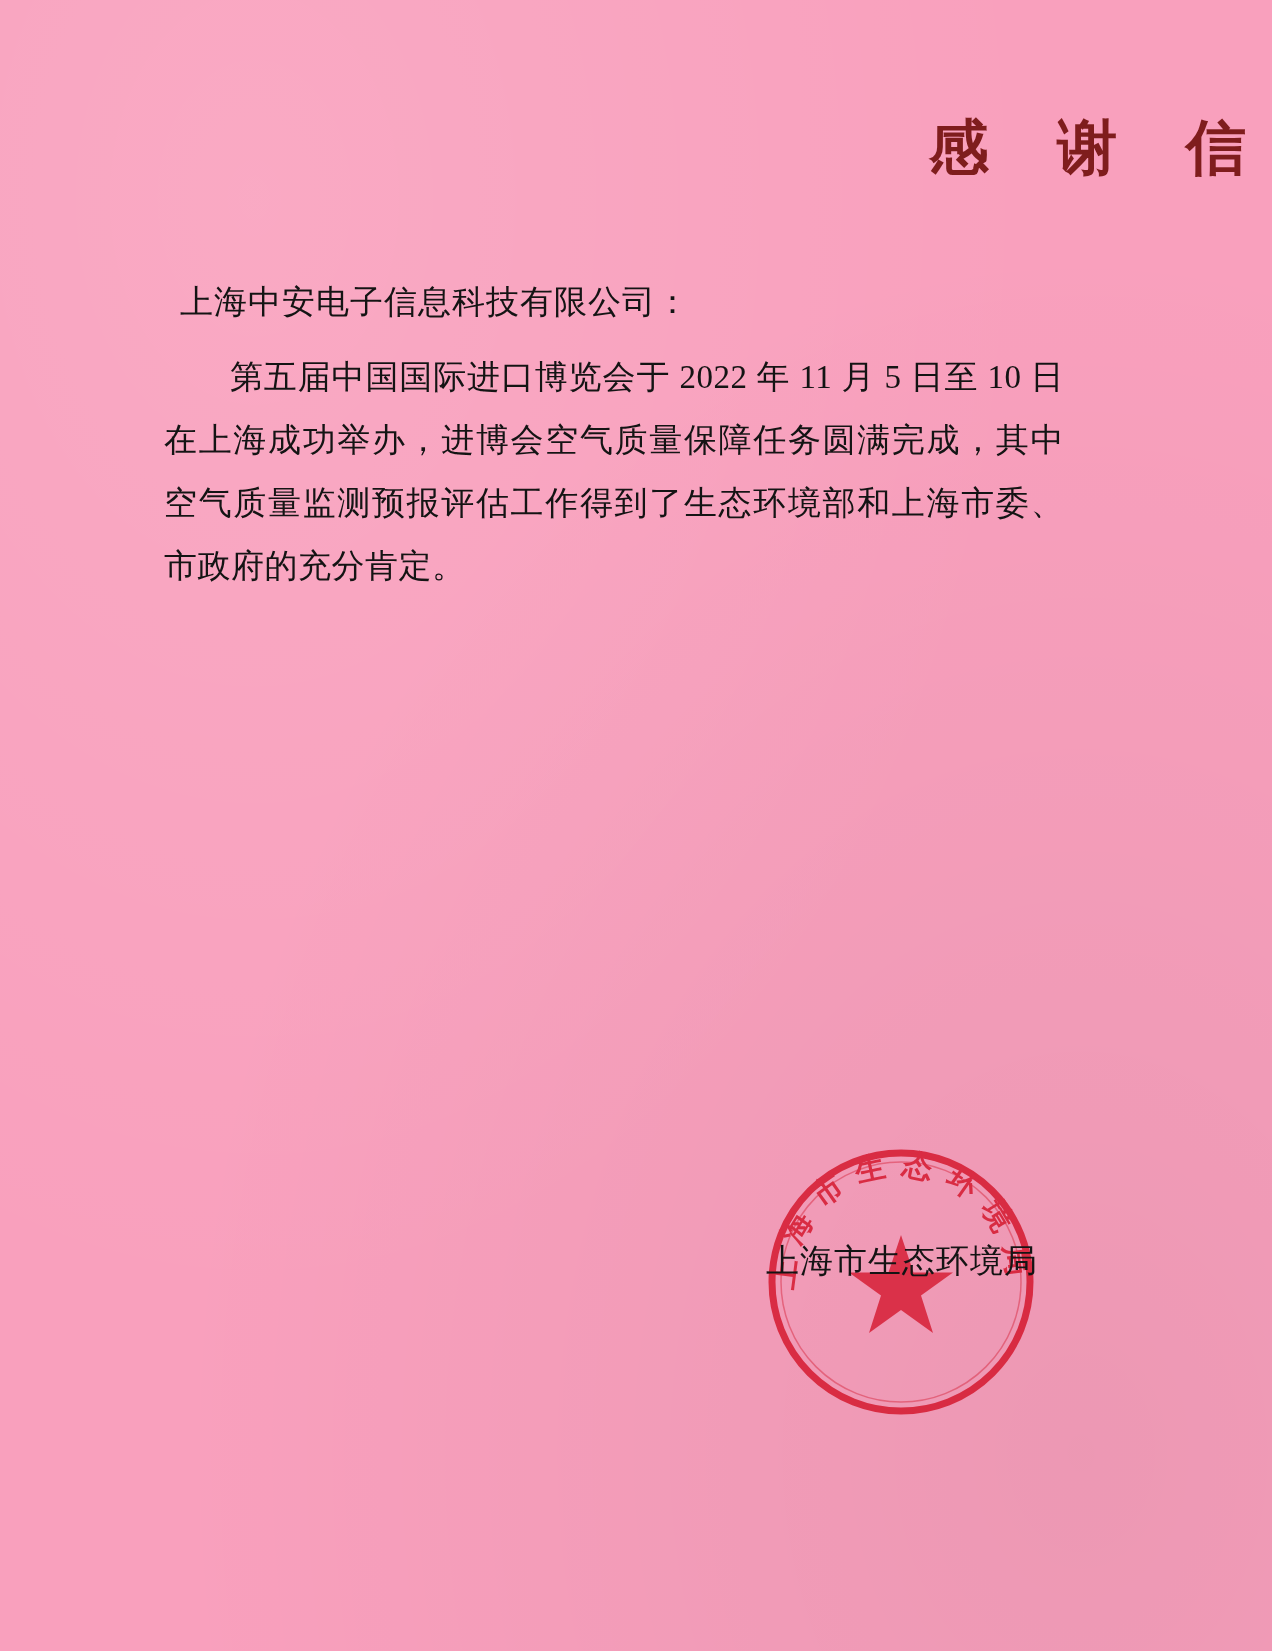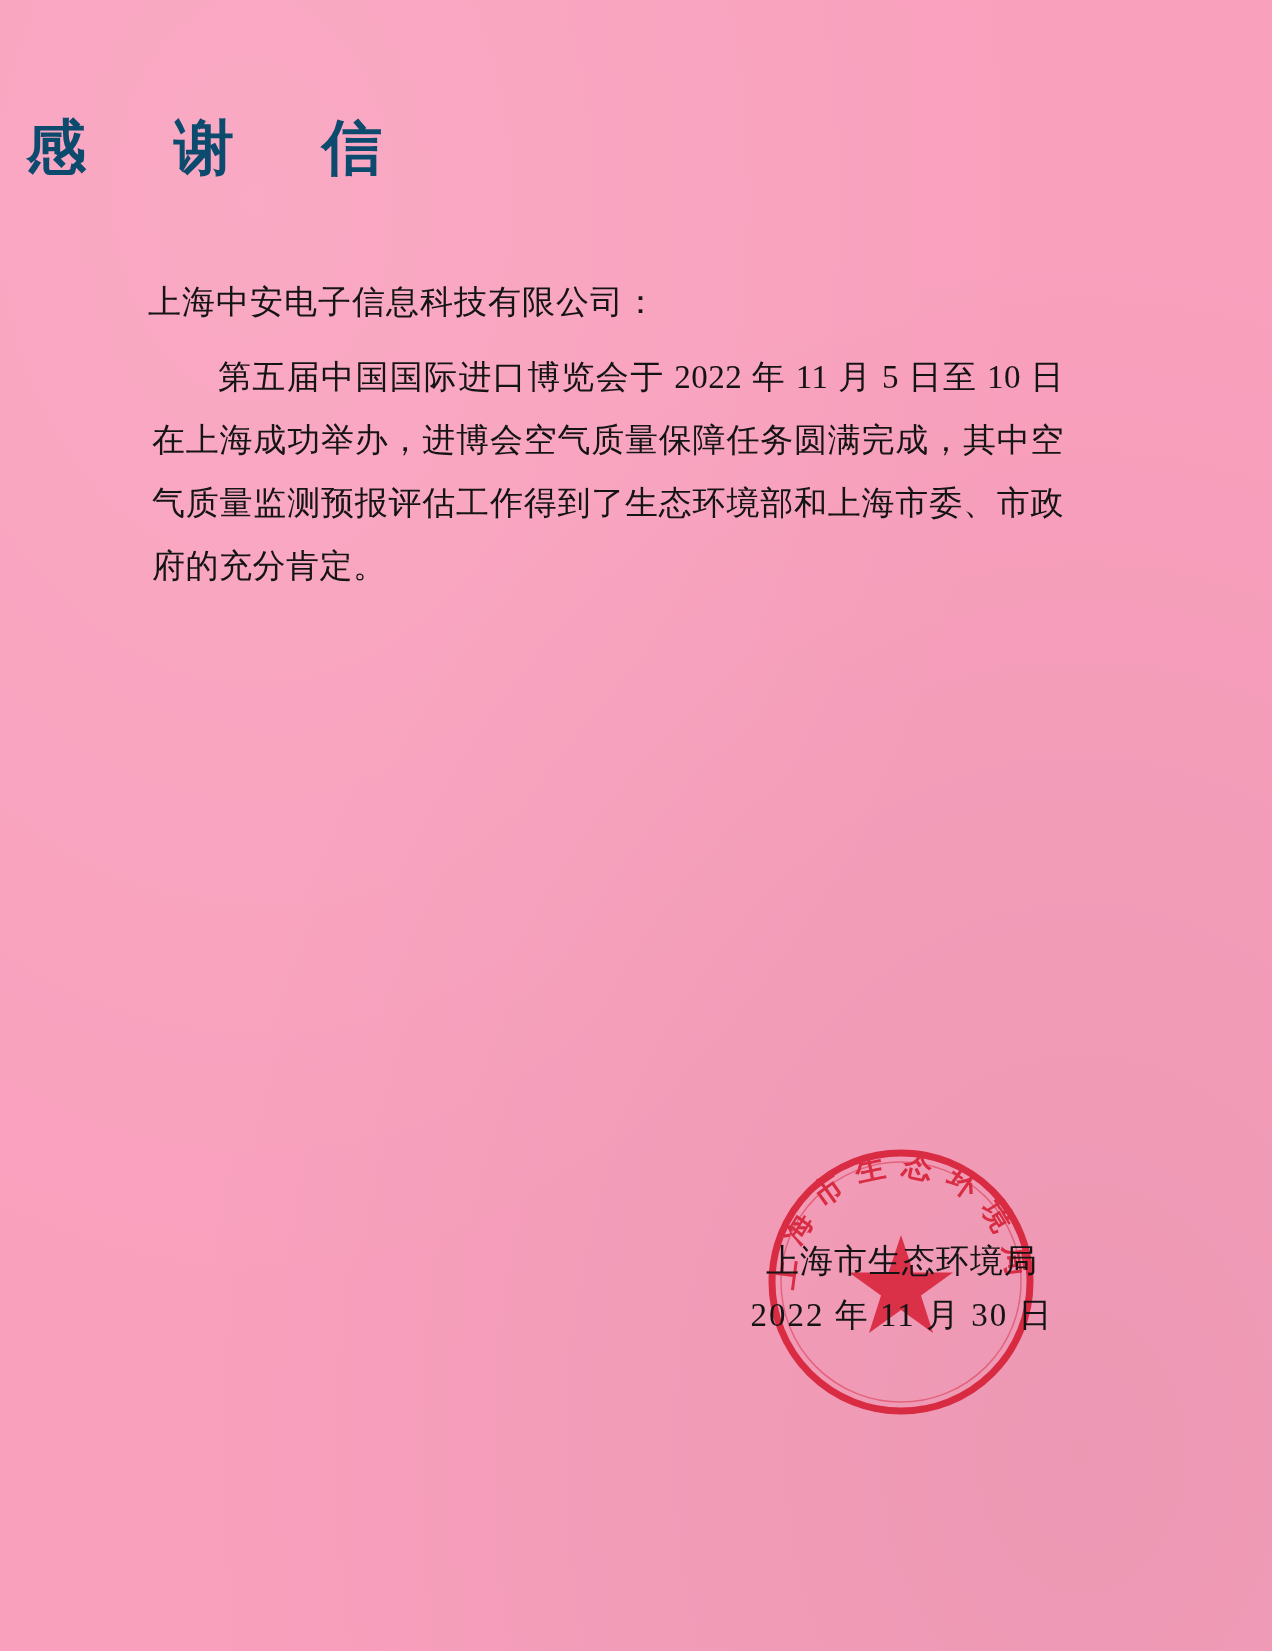--- a/index.html
+++ b/index.html
@@ -27,48 +27,49 @@
   }
   .page {
     position: absolute;
     inset: 0;
   }
   .doc-title {
     position: absolute;
     top: 108px;
     left: 0;
     width: 100%;
-    text-align: left;
+    text-align: right;
     font-size: 60px;
     font-weight: bold;
     letter-spacing: 26px;
     text-indent: 26px;
-    font-family: Liberation Mono, monospace;
-    color: #0c4a6e;
+    font-family: Liberation Sans, sans-serif;
+    color: #7f1d1d;
   }
   .body-block {
     position: absolute;
     top: 278px;
     left: 148px;
     width: 916px;
   }
   .salutation {
     font-size: 33px;
     line-height: 1.5;
     margin-bottom: 18px;
     letter-spacing: 1px;
+    margin-left: 32px;
   }
   .para {
     font-size: 33px;
     line-height: 63px;
     text-indent: 66px;
     text-align: justify;
     text-justify: inter-character;
     letter-spacing: 0.5px;
-    margin: 0 0 10px 4px;
+    margin: 0 0 10px 16px;
   }
   .signature-block {
     position: absolute;
     right: 160px;
     top: 1236px;
     width: 420px;
     text-align: center;
     z-index: 3;
   }
   .sign-org {
@@ -130,16 +131,15 @@
 
       <polygon points="139,92 151.5,129.5 191,129.5 159,152.5 171,190 139,167 107,190 119,152.5 87,129.5 126.5,129.5" fill="#d4142a" opacity="0.95"></polygon>
       <text class="seal-char" text-anchor="middle">
         <textPath href="#sealArc" startOffset="25%" letter-spacing="14">上海市生态环境局</textPath>
       </text>
     </svg>
   </div>
 
   <div class="signature-block">
     <div class="sign-org">上海市生态环境局</div>
-    <div class="sign-date">2022 年 11 月 30 日</div>
   </div>
 
 </div>
 
 </body></html>

